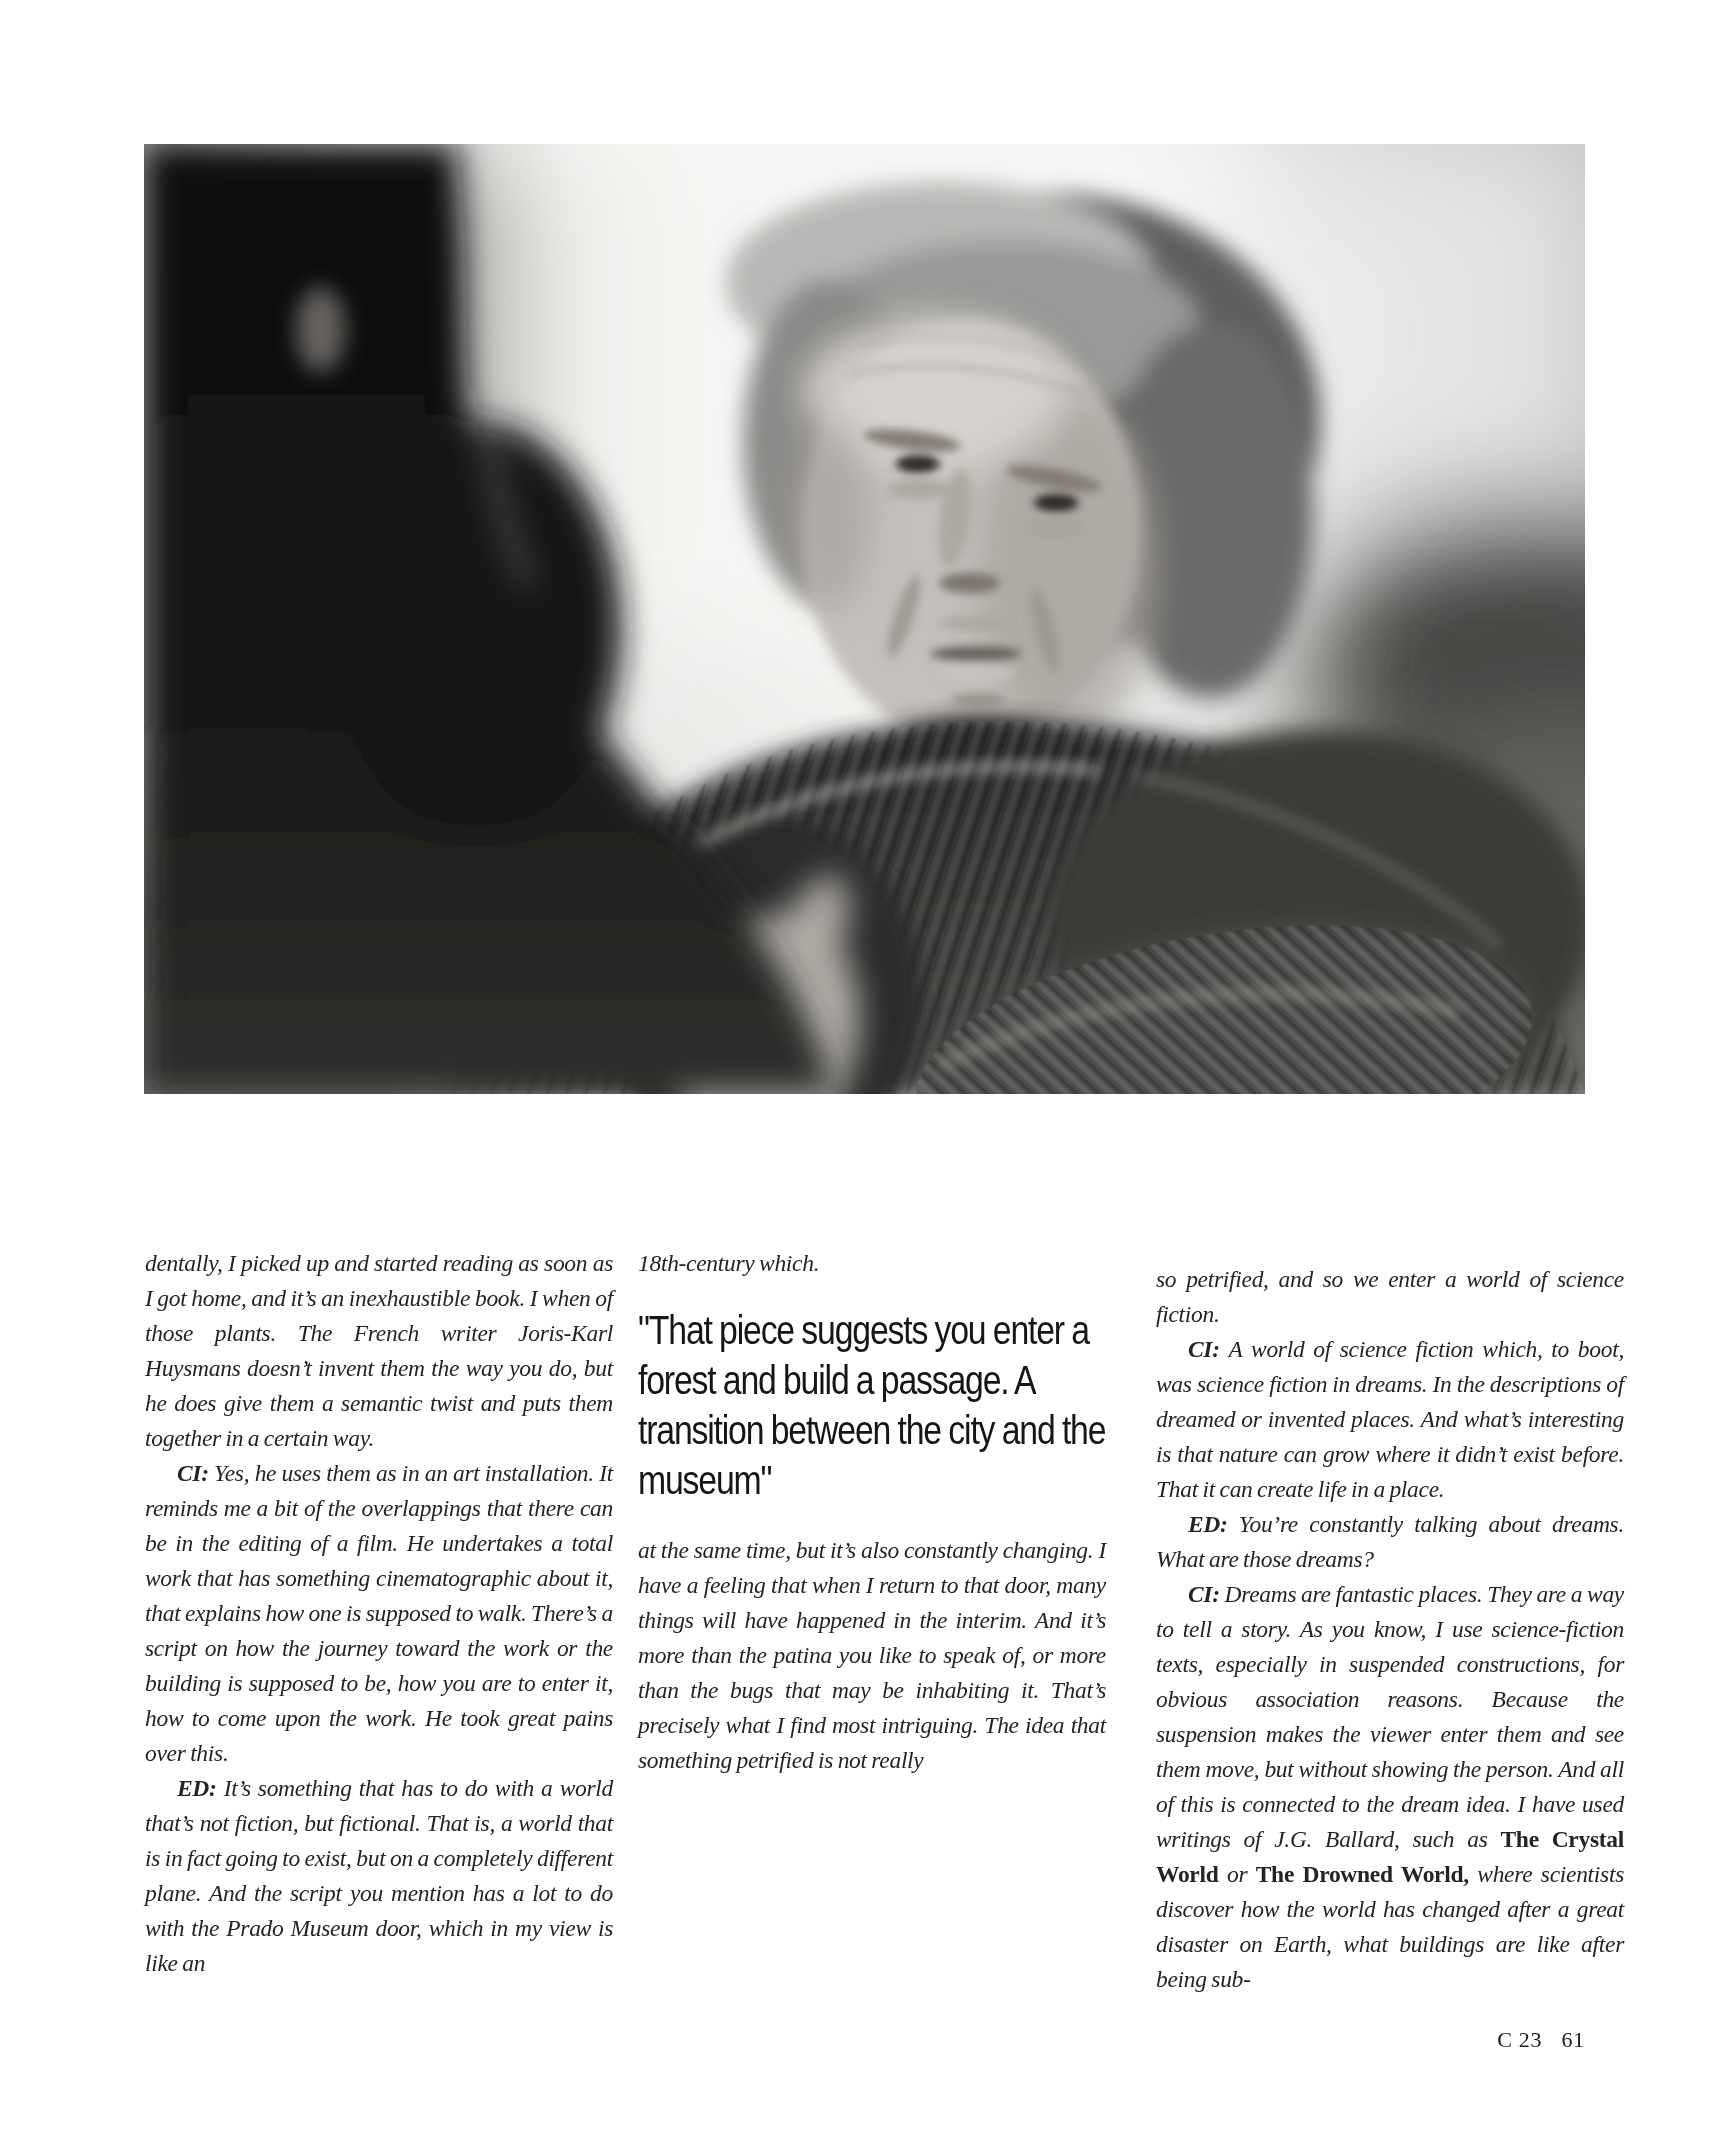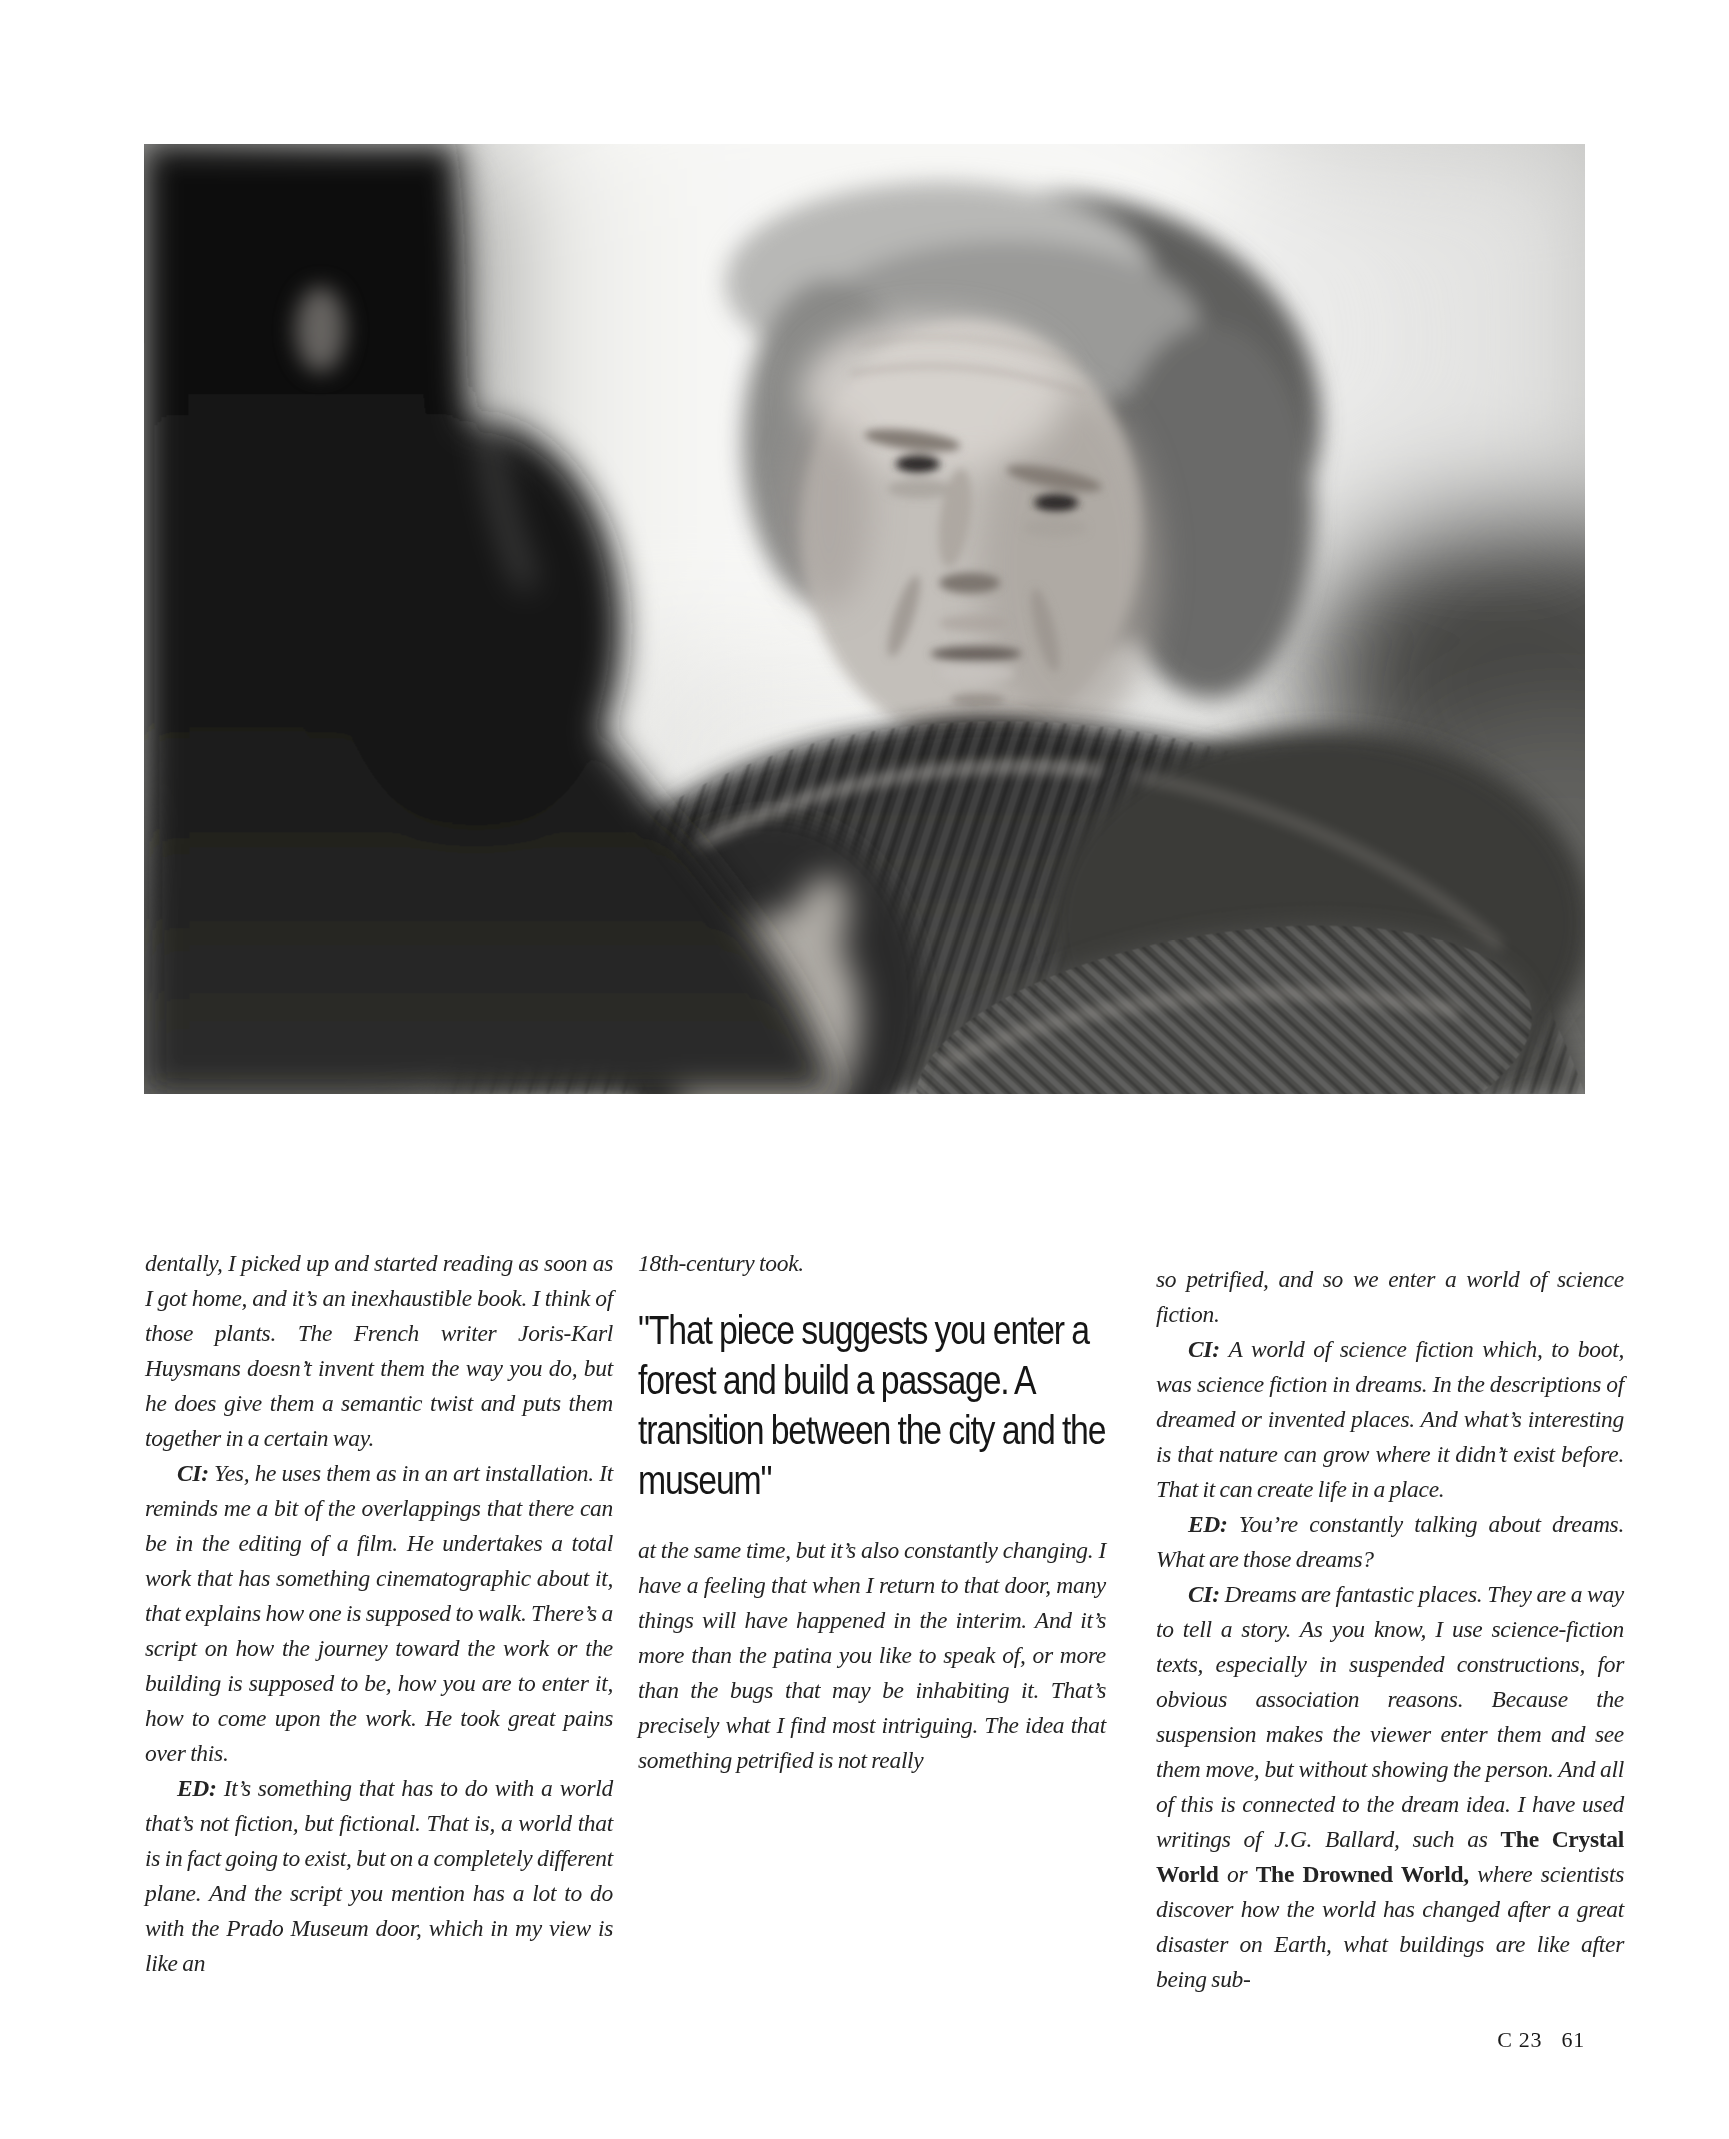--- a/index.html
+++ b/index.html
@@ -155,28 +155,28 @@
           <ellipse cx="480" cy="700" rx="210" ry="300" fill="#161616"></ellipse>
         </g>
         <path d="M468 30 C 495 250 468 430 555 640" stroke="#d6d6d4" stroke-width="14" fill="none" opacity="0.45" filter="url(#f24)"></path>
         <ellipse cx="255" cy="268" rx="36" ry="62" fill="#7d7976" opacity="0.8" filter="url(#f16)"></ellipse>
       </g>
     </svg>
   </figure>
 
   <main class="text-block">
     <section class="col col1">
-        <p class="para"><span class="seg-italic">dentally, I picked up and started reading as soon as I got home, and it’s an inexhaustible book. I think of those plants. The French writer Joris-Karl Huysmans doesn’t invent them the way you do, but he does give them a semantic twist and puts them together in a certain way.</span></p>
+        <p class="para"><span class="seg-italic">dentally, I picked up and started reading as soon as I got home, and it’s an inexhaustible book. I when of those plants. The French writer Joris-Karl Huysmans doesn’t invent them the way you do, but he does give them a semantic twist and puts them together in a certain way.</span></p>
         <p class="para indent"><span class="seg-bold-italic">CI: </span><span class="seg-italic">Yes, he uses them as in an art installation. It reminds me a bit of the overlappings that there can be in the editing of a film. He undertakes a total work that has something cinematographic about it, that explains how one is supposed to walk. There’s a script on how the journey toward the work or the building is supposed to be, how you are to enter it, how to come upon the work. He took great pains over this.</span></p>
         <p class="para indent"><span class="seg-bold-italic">ED: </span><span class="seg-italic">It’s something that has to do with a world that’s not fiction, but fictional. That is, a world that is in fact going to exist, but on a completely different plane. And the script you mention has a lot to do with the Prado Museum door, which in my view is like an</span></p>
       </section>
 
     <section class="col col2">
       <div>
-          <p class="para"><span class="seg-italic">18th-century took.</span></p>
+          <p class="para"><span class="seg-italic">18th-century which.</span></p>
         </div>
       <blockquote class="pull-quote">"That piece suggests you enter a forest and build a passage. A transition between the city and the museum"</blockquote>
       <div>
           <p class="para"><span class="seg-italic">at the same time, but it’s also constantly changing. I have a feeling that when I return to that door, many things will have happened in the interim. And it’s more than the patina you like to speak of, or more than the bugs that may be inhabiting it. That’s precisely what I find most intriguing. The idea that something petrified is not really</span></p>
         </div>
     </section>
 
     <section class="col col3">
         <p class="para"><span class="seg-italic">so petrified, and so we enter a world of science fiction.</span></p>
         <p class="para indent"><span class="seg-bold-italic">CI: </span><span class="seg-italic">A world of science fiction which, to boot, was science fiction in dreams. In the descriptions of dreamed or invented places. And what’s interesting is that nature can grow where it didn’t exist before. That it can create life in a place.</span></p>

